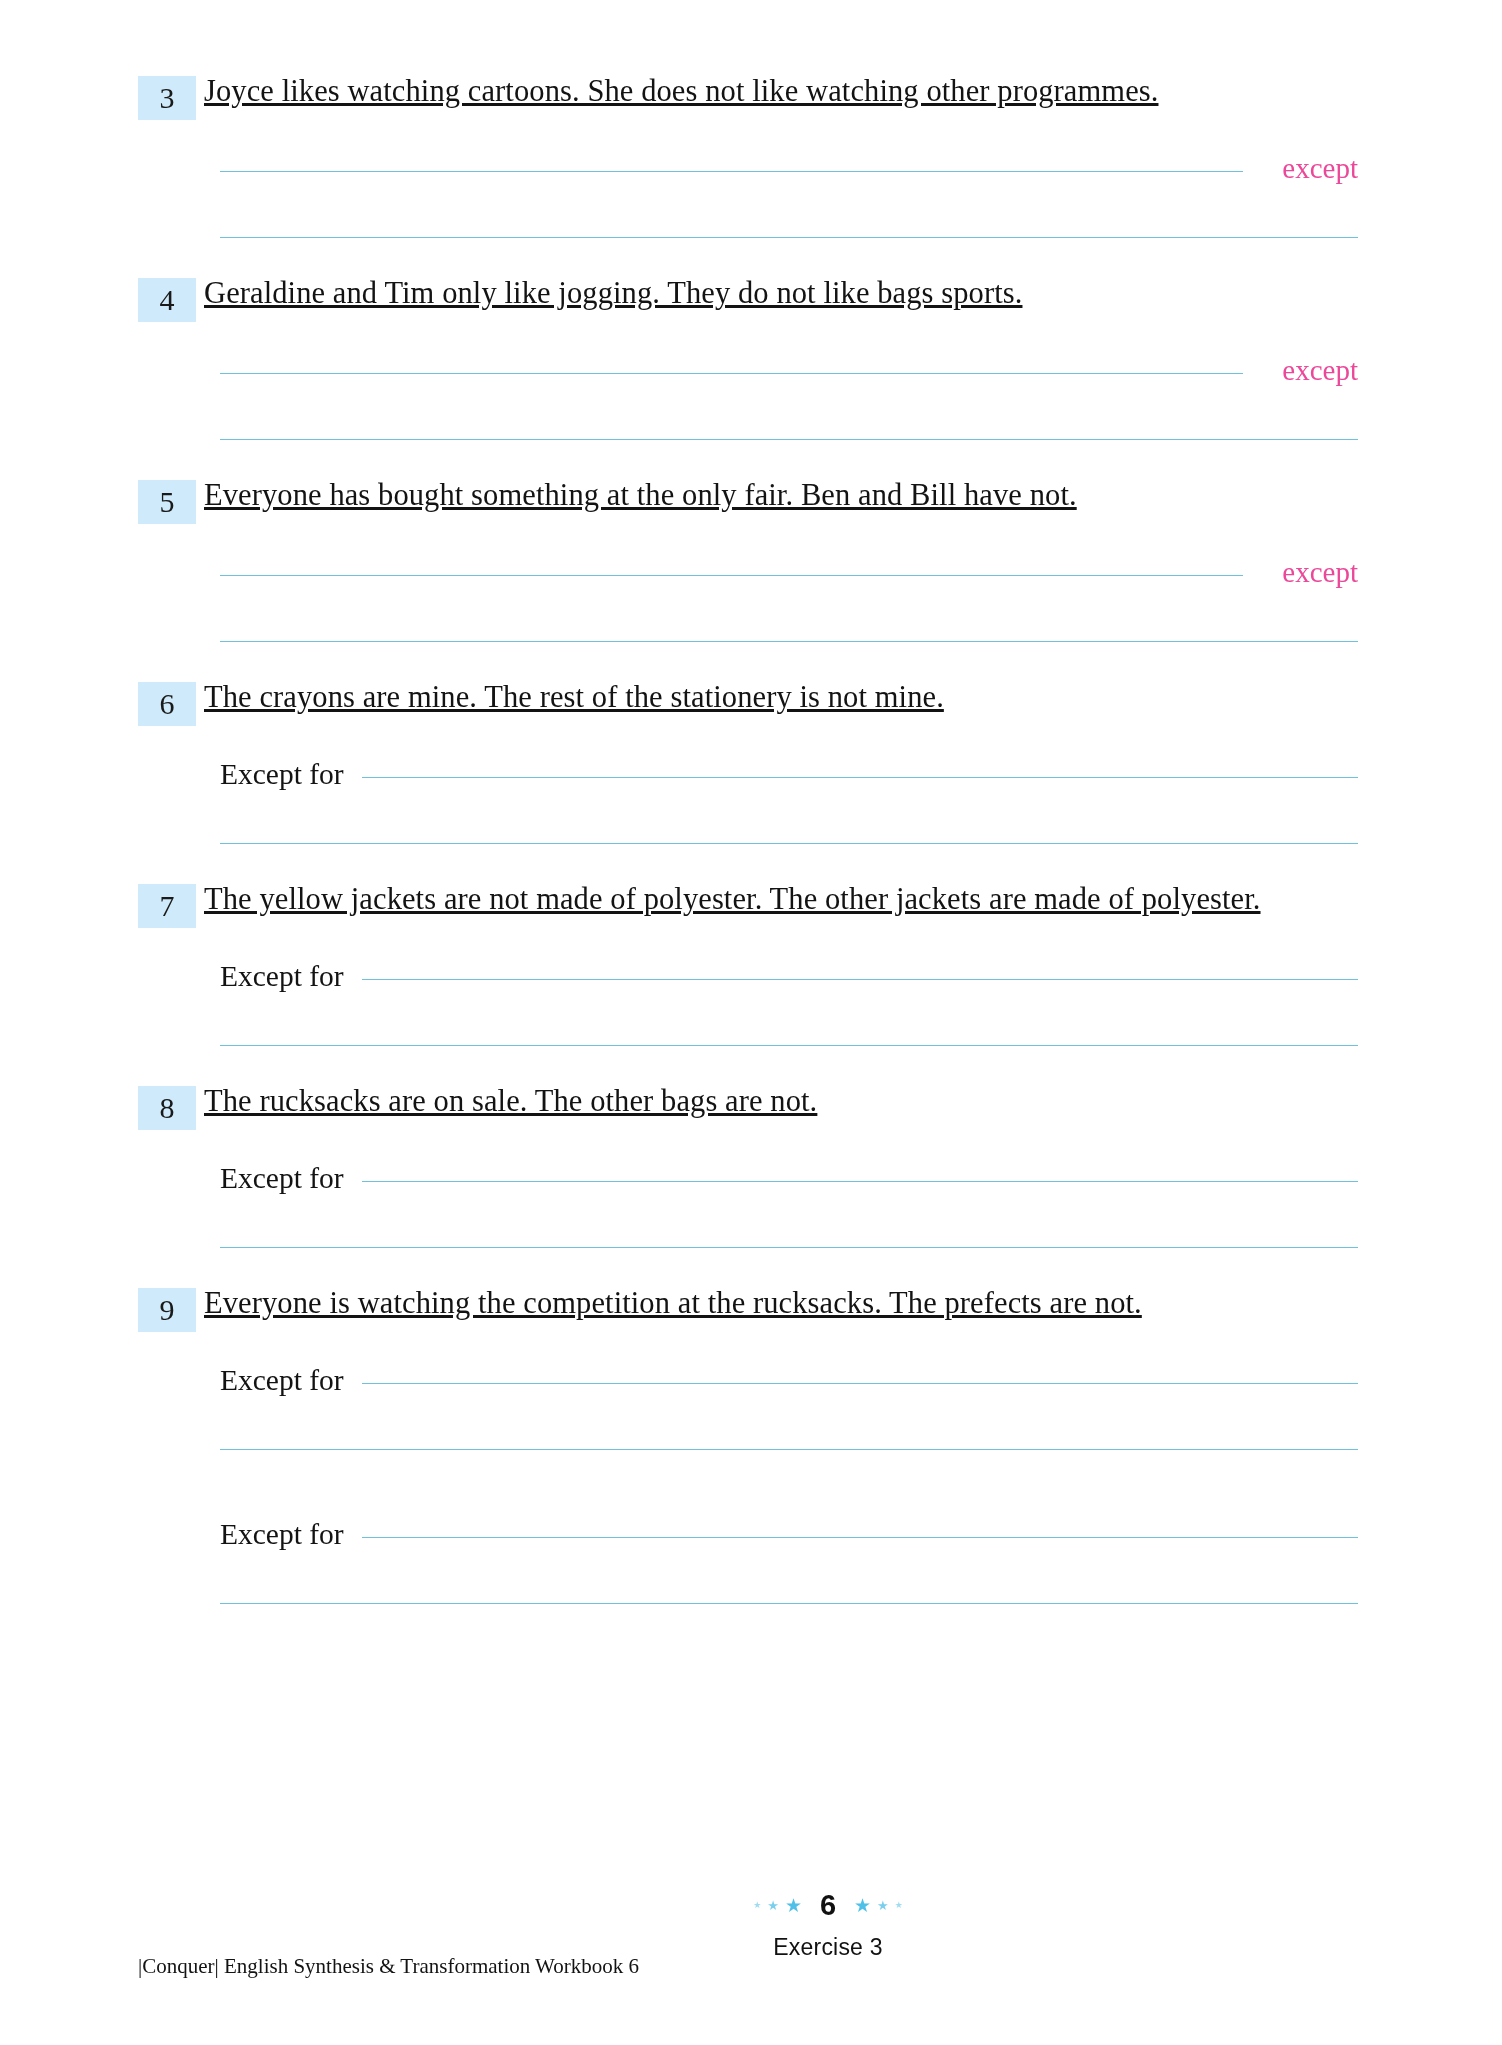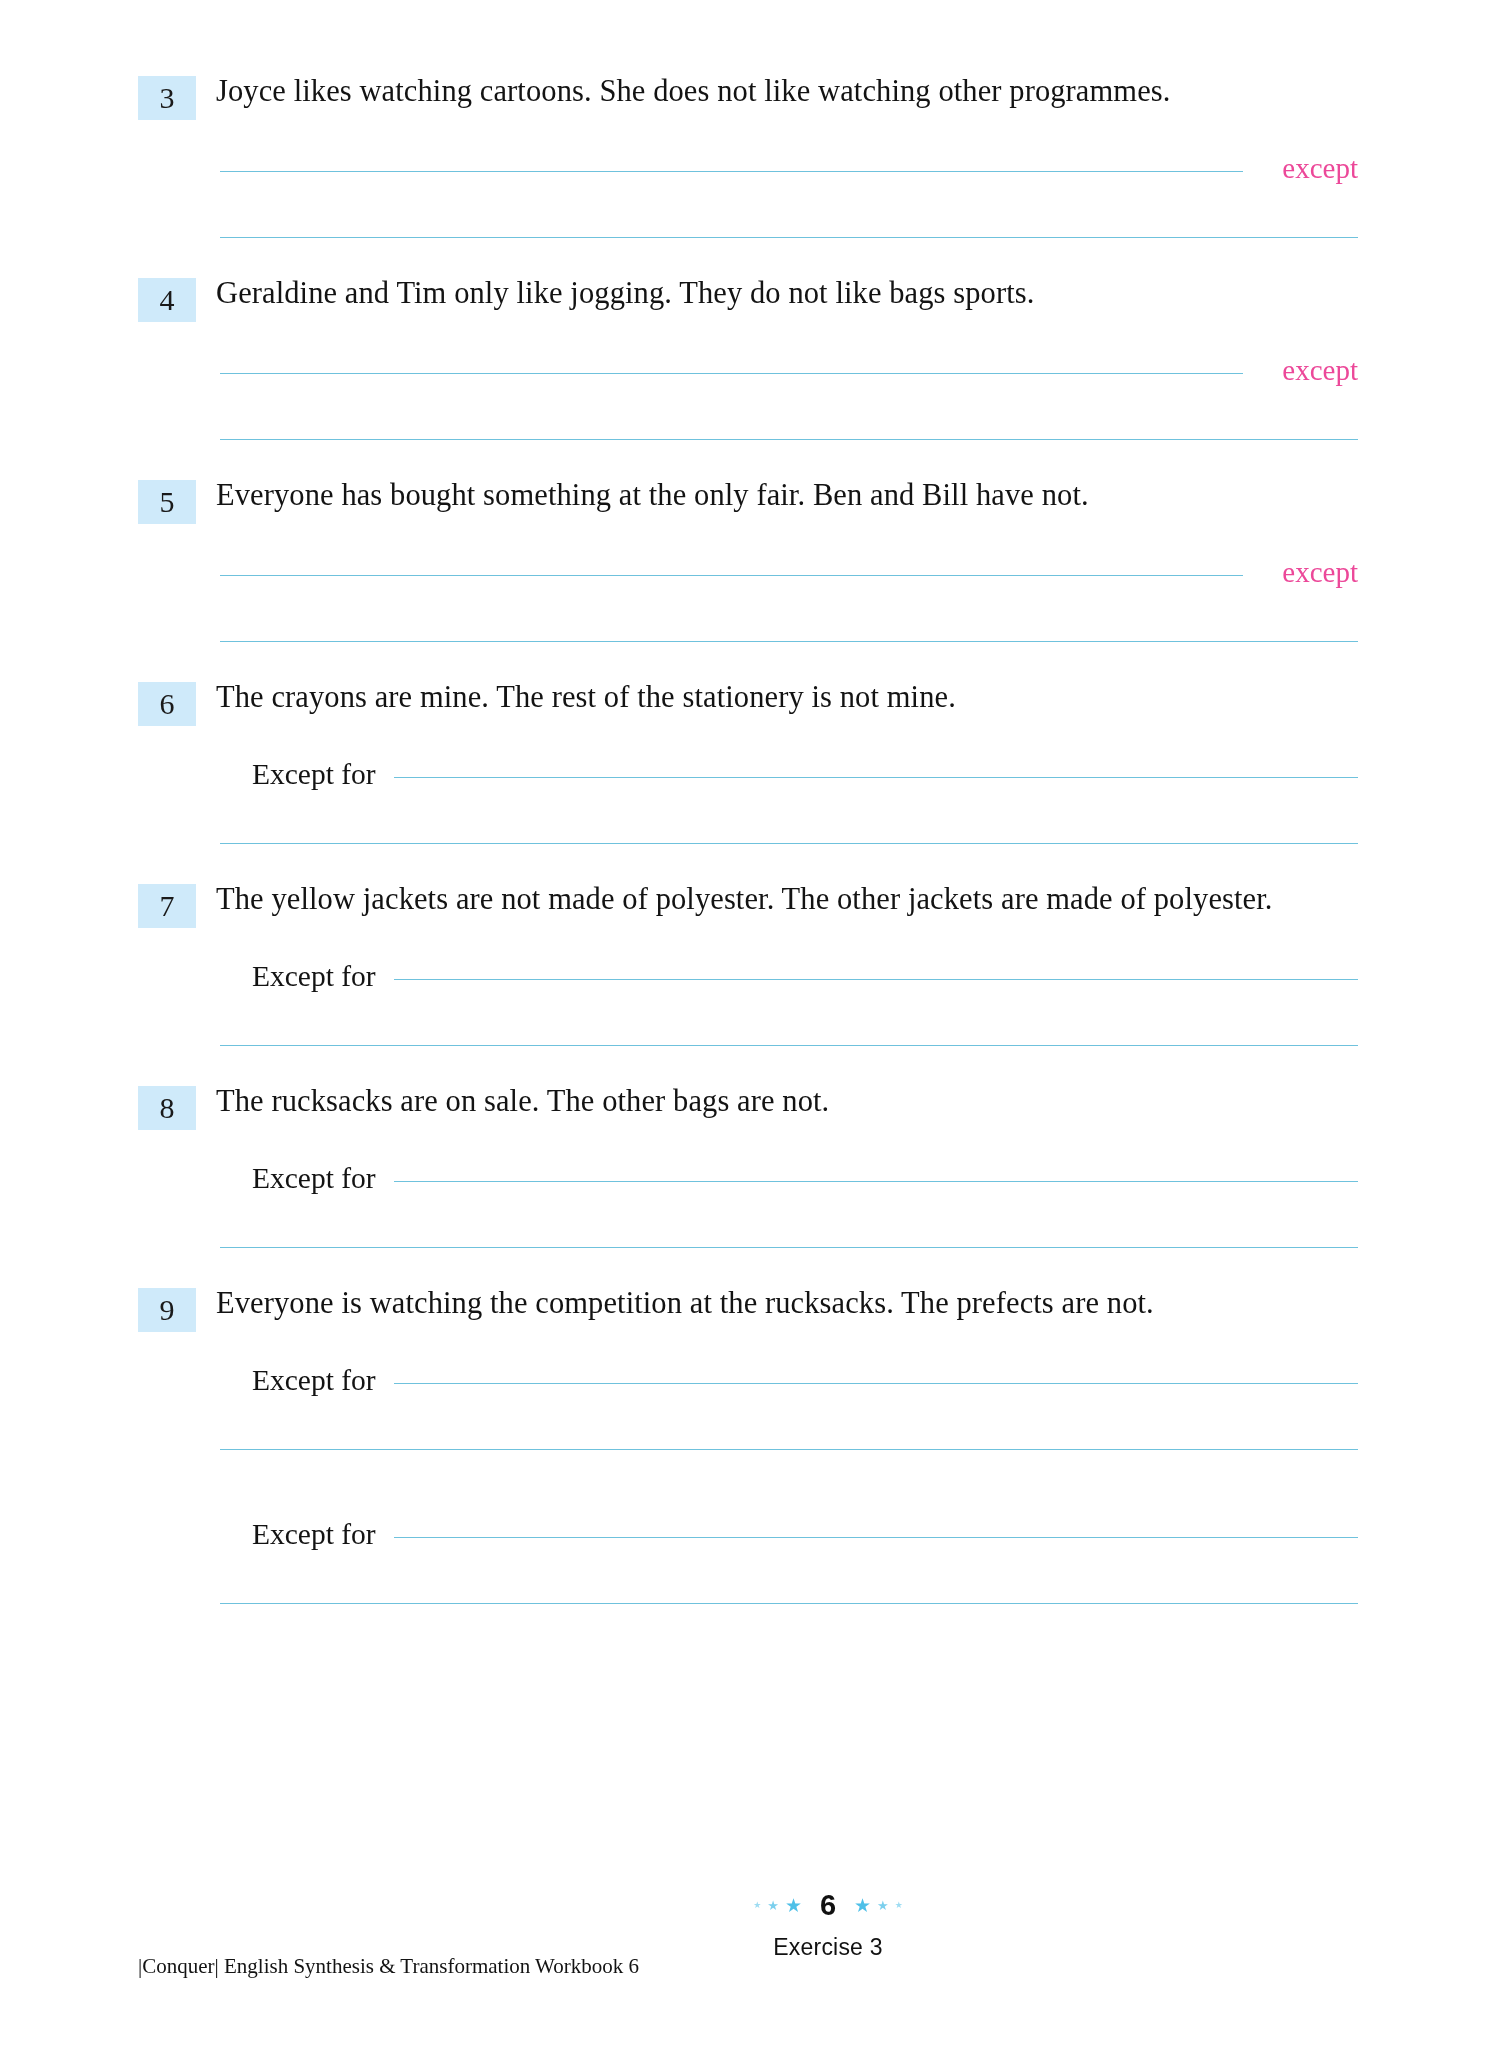--- a/index.html
+++ b/index.html
@@ -52,25 +52,26 @@
     font-size: 30px;
     line-height: 44px;
     text-align: center;
     font-family: "Liberation Serif", "DejaVu Serif", serif;
     box-sizing: border-box;
     margin-top: 4px;
   }
 
   .q-text {
     flex: 1 1 auto;
-    padding-left: 20px;
+    padding-left: 8px;
     font-size: 30.5px;
     line-height: 1.30;
     letter-spacing: 0.1px;
     color: #131313;
+    text-decoration: underline;
   }
 
   
   .ans {
     margin-left: 82px;
     width: 1138px;
   }
 
   
   .rowA {
@@ -100,21 +101,20 @@
     display: flex;
     align-items: flex-end;
   }
   .rowB .exceptfor {
     flex: 0 0 auto;
     font-size: 29.5px;
     line-height: 1;
     padding-bottom: 3px;
     white-space: nowrap;
     color: #131313;
-    margin-left: 32px;
   }
   .rowB .ruleB {
     flex: 1 1 auto;
     margin-left: 18px;
     margin-bottom: 14px;
     border-bottom: 1.6px solid #6fc2dd;
   }
 
   
   .row2 {

